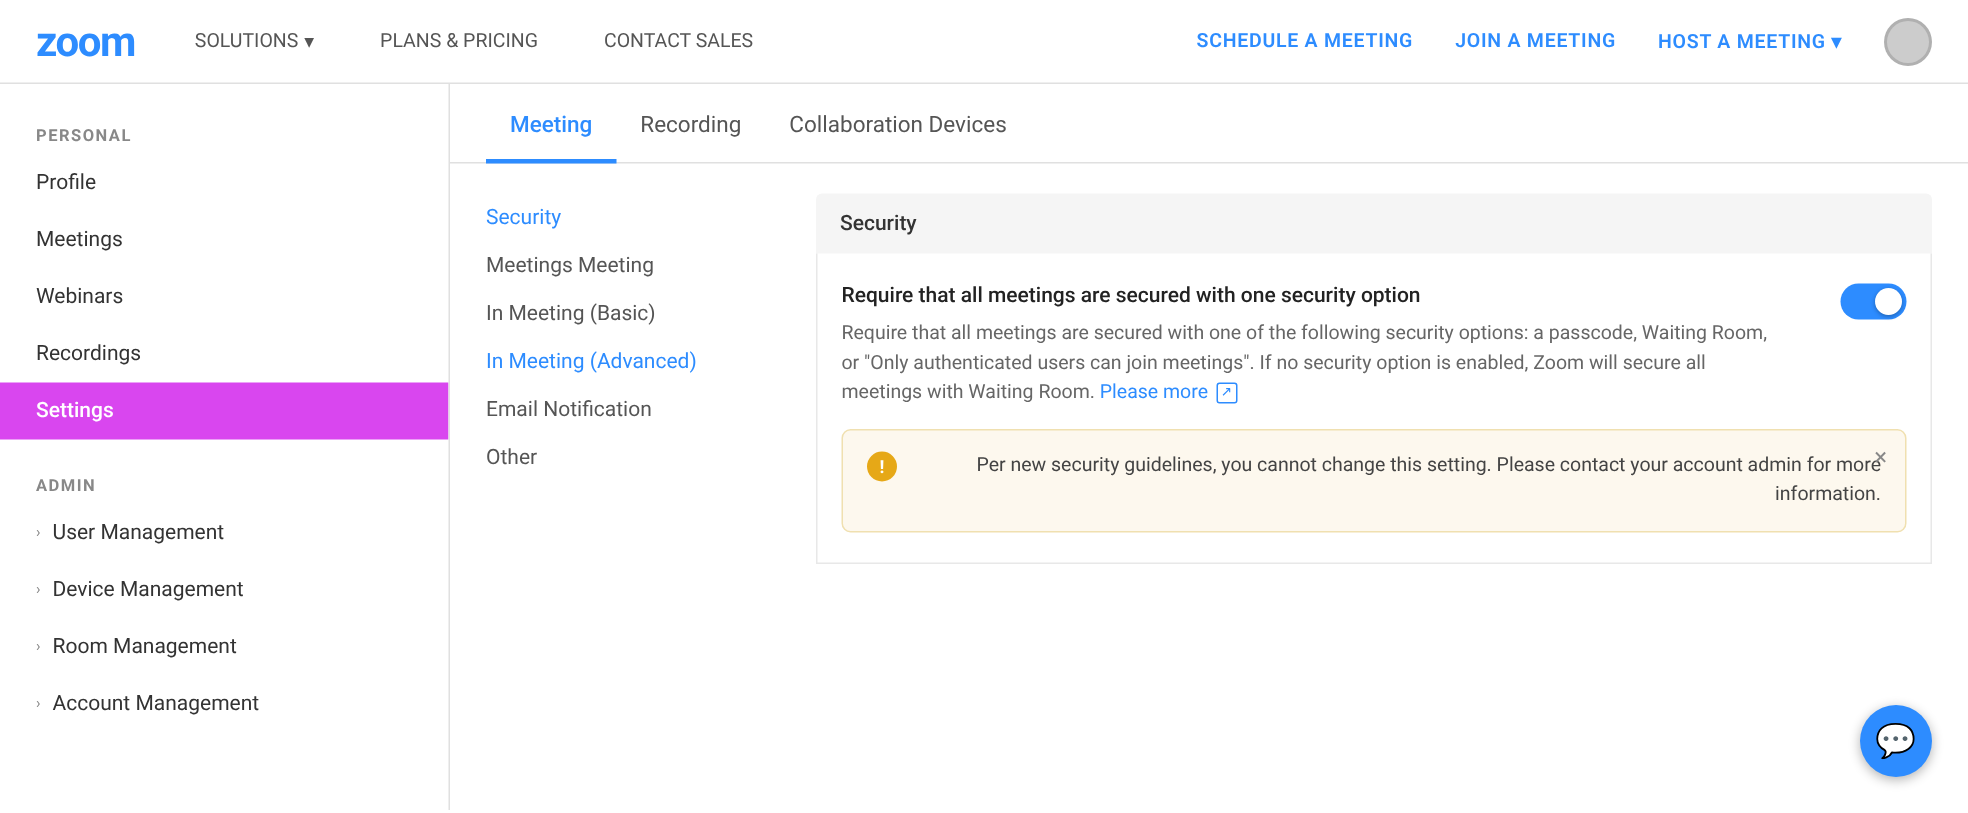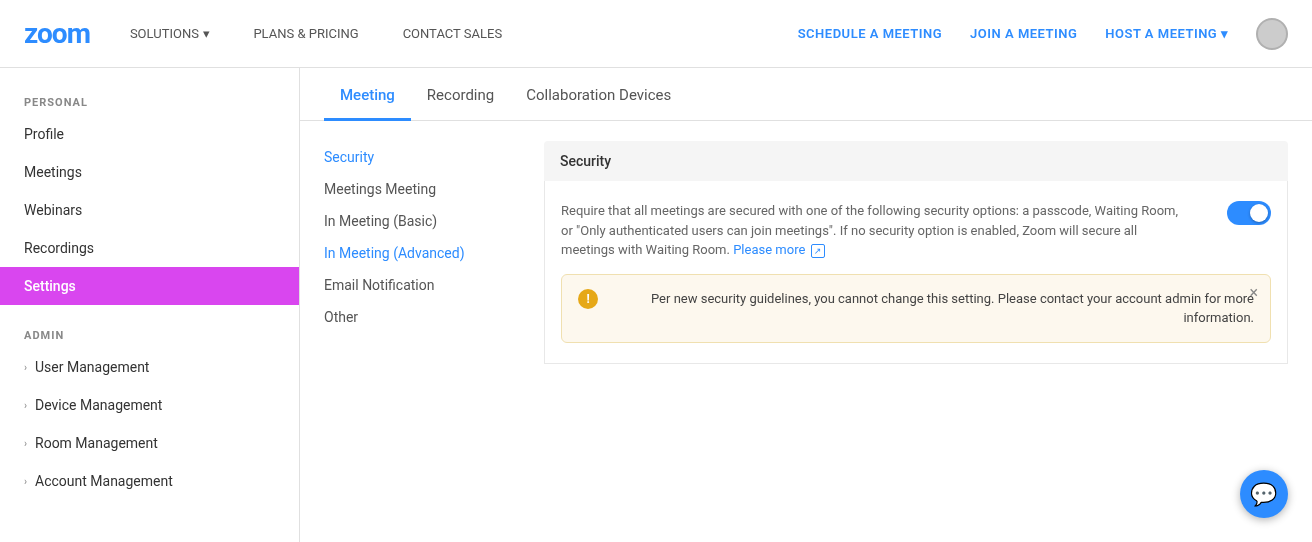--- a/index.html
+++ b/index.html
@@ -2,21 +2,21 @@
 <html><head>
   <meta charset="utf-8">
   <style>
     * { margin: 0; padding: 0; box-sizing: border-box; }
     body { font-family: -apple-system, BlinkMacSystemFont, 'Segoe UI', Roboto, sans-serif; font-size: 14px; color: #333; background: #fff; }
 
     
     .top-nav {
       display: flex;
       align-items: center;
-      height: 68px;
+      height: 56px;
       padding: 0 24px;
       border-bottom: 1px solid #e0e0e0;
       background: #fff;
     }
     .logo {
       font-size: 28px;
       font-weight: 700;
       color: #2D8CFF;
       margin-right: 40px;
       letter-spacing: -1px;
@@ -389,20 +389,21 @@
         <div class="sub-nav-item">
           <span>Other</span>
         </div>
       </div>
 
       <div class="settings-panel">
         <div class="section-header">Security</div>
         <div class="setting-item">
           <div class="setting-row">
             <div>
+              <div class="setting-title">Require that all meetings are secured with one security option</div>
               <div class="setting-desc">
                 <span>Require that all meetings are secured with one of the following security options: a passcode, Waiting Room, or "Only authenticated users can join meetings". If no security option is enabled, Zoom will secure all meetings with Waiting Room.</span>
                 <a href="#">
                   <span>Please more</span>
                   <span class="learn-more-icon">↗</span>
                 </a>
               </div>
             </div>
             <div class="toggle">
               <div class="toggle-track"></div>

